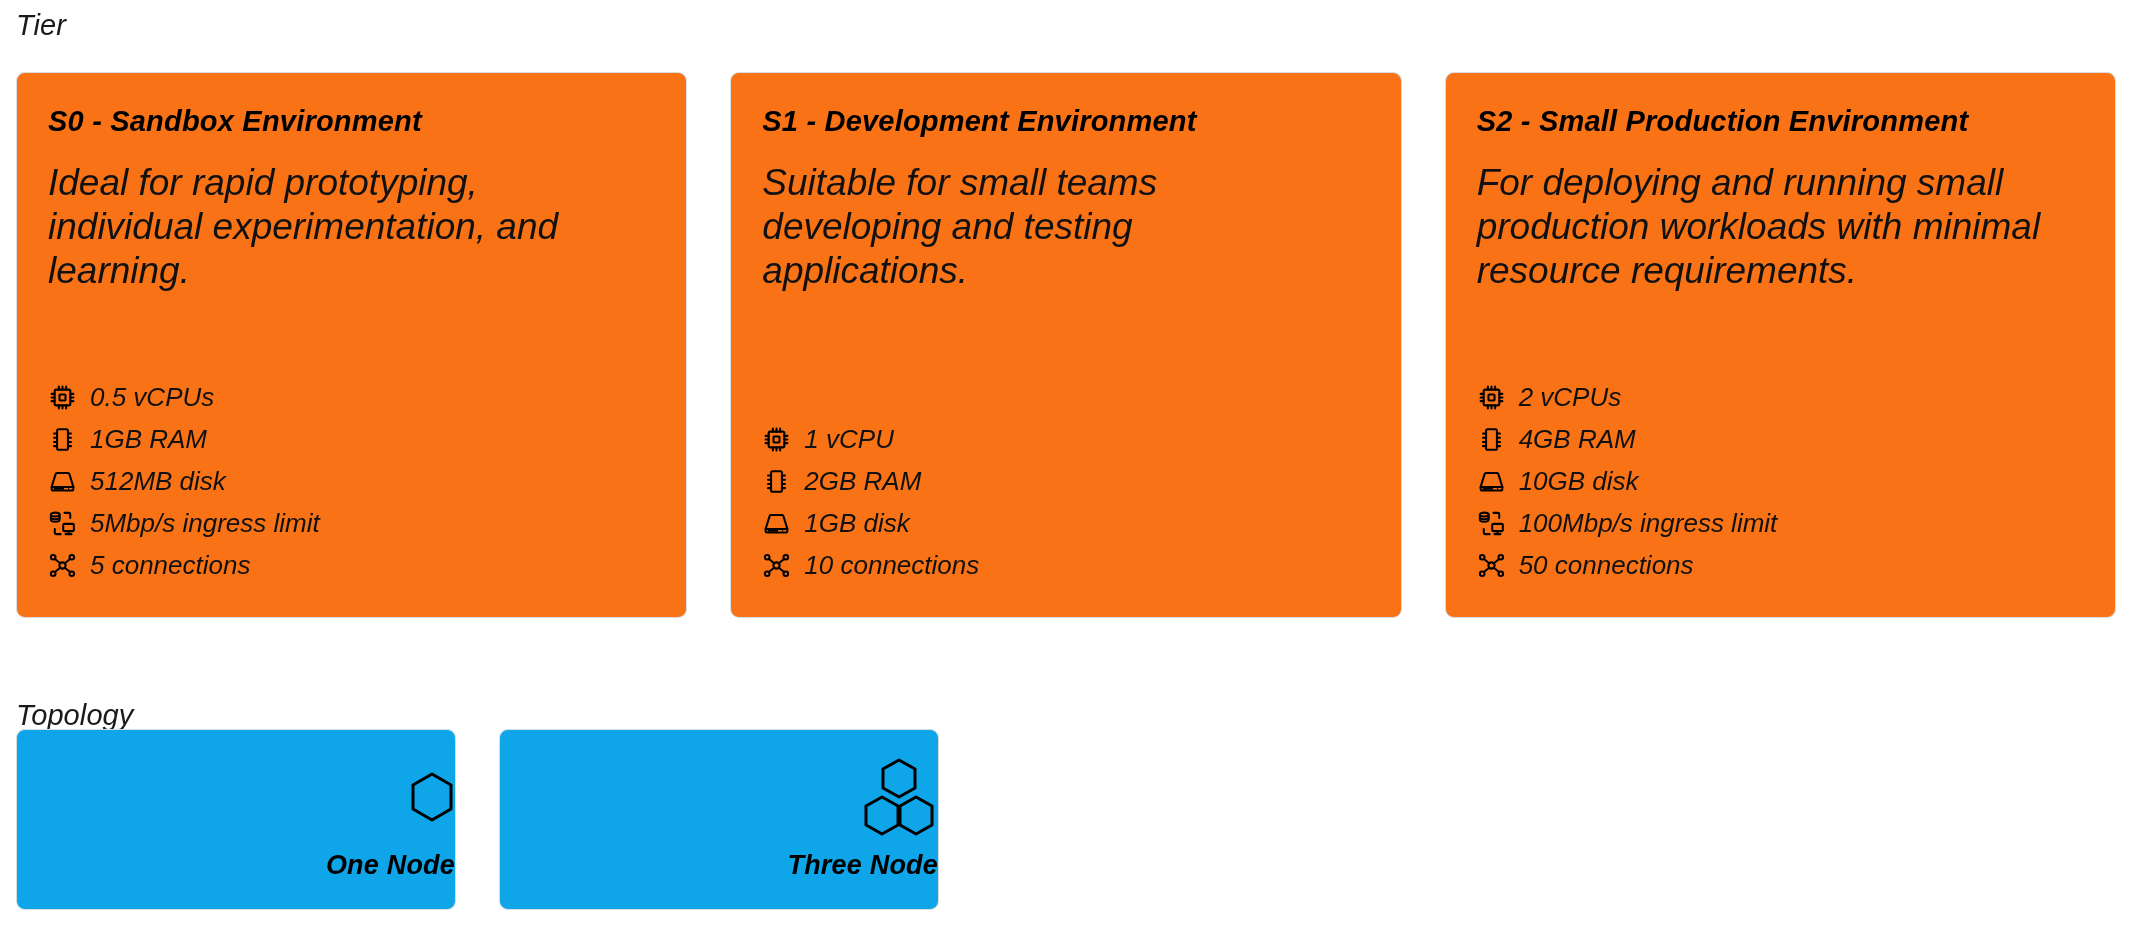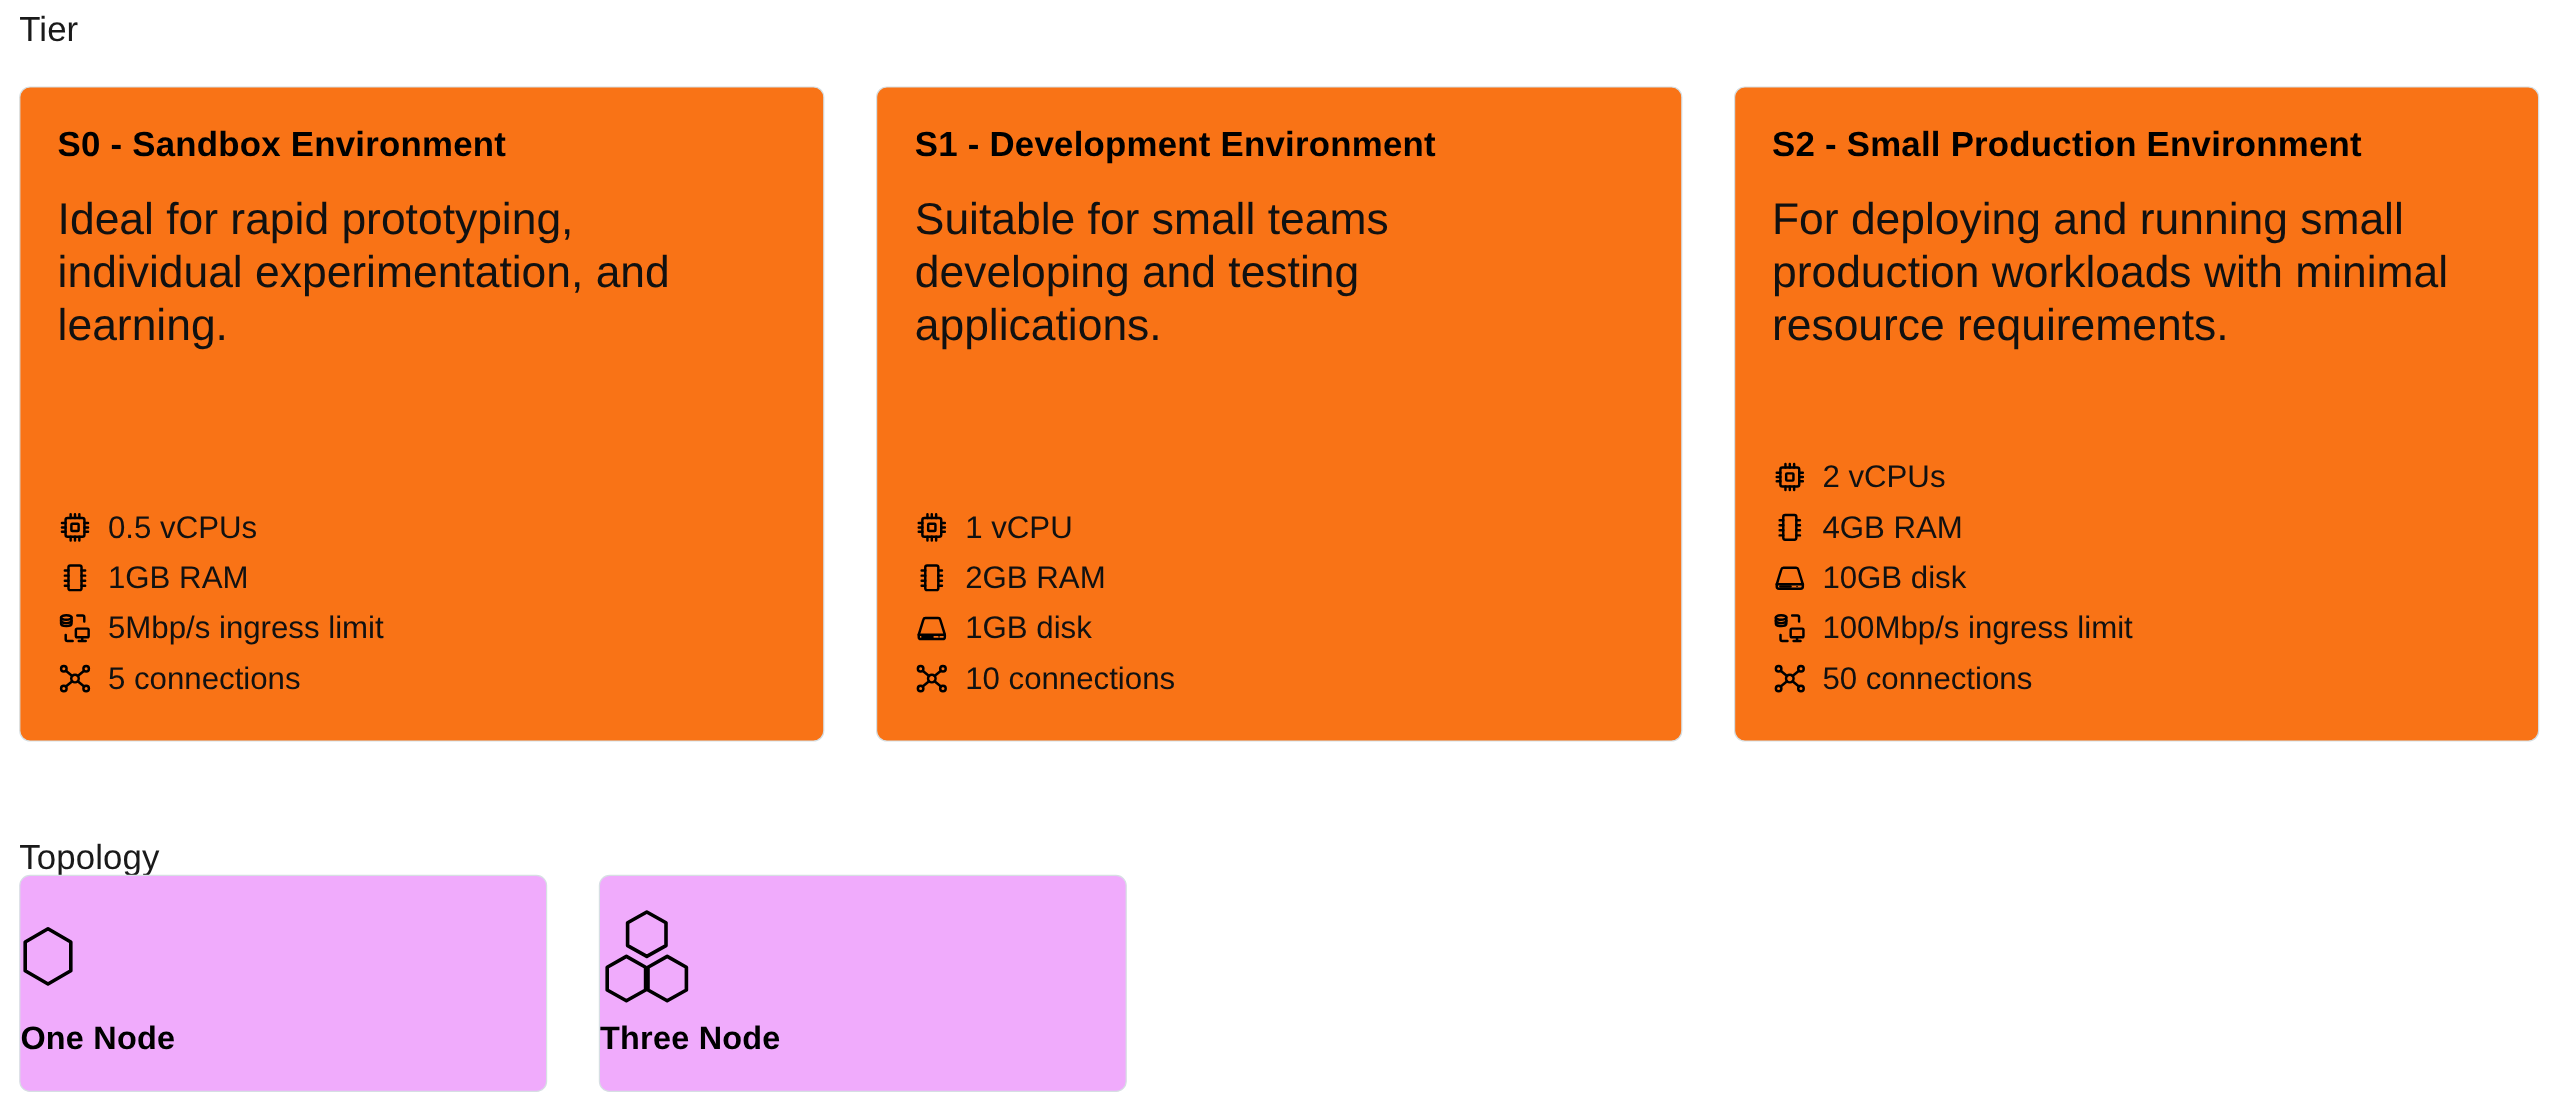--- a/index.html
+++ b/index.html
@@ -13,20 +13,21 @@
     height: 930px;
     font-family: "Liberation Sans", sans-serif;
     color: #111111;
     overflow: hidden;
   }
   .page {
     position: relative;
     width: 2034px;
     height: 930px;
     padding: 0;
+    font-style: italic;
   }
 
   
   .section-label {
     font-size: 29px;
     line-height: 1.2;
     font-weight: 400;
     color: #1a1a1a;
     letter-spacing: 0.1px;
   }
@@ -112,24 +113,24 @@
     left: 16px;
     top: 729px;
     display: flex;
     gap: 43px;
   }
   .topology-card {
     width: 440px;
     height: 181px;
     border: 1.6px solid #d6dfe3;
     border-radius: 9px;
-    background: #f0abfc;
+    background: #0ea5e9;
     display: flex;
     flex-direction: column;
-    align-items: flex-start;
+    align-items: flex-end;
     justify-content: center;
     cursor: pointer;
   }
   .topo-icon-wrap {
     height: 78px;
     display: flex;
     align-items: center;
     justify-content: center;
   }
   .topo-icon { display: block; }
@@ -165,20 +166,31 @@
           <span class="spec-text">0.5 vCPUs</span>
         </div>
         <div class="spec-row">
           <span class="spec-icon">
             <svg viewBox="0 0 24 24" fill="none" stroke="#000" stroke-width="1.7" stroke-linecap="round" stroke-linejoin="round">
               <rect x="7.5" y="3.5" width="9" height="17" rx="1.3"></rect>
               <path d="M7.5 7H5M7.5 10.5H5M7.5 14H5M7.5 17.5H5M19 7h-2.5M19 10.5h-2.5M19 14h-2.5M19 17.5h-2.5"></path>
             </svg>
           </span>
           <span class="spec-text">1GB RAM</span>
+        </div>
+        <div class="spec-row">
+          <span class="spec-icon">
+            <svg viewBox="0 0 24 24" fill="none" stroke="#000" stroke-width="1.7" stroke-linecap="round" stroke-linejoin="round">
+              <path d="M3 16.5V18a1.5 1.5 0 0 0 1.5 1.5h15A1.5 1.5 0 0 0 21 18v-1.5"></path>
+              <path d="M3 16.5 6.2 6.1A1.5 1.5 0 0 1 7.65 5h8.7a1.5 1.5 0 0 1 1.45 1.1L21 16.5z"></path>
+              <path d="M5.5 18h7"></path>
+              <circle cx="17" cy="18" r="0.55" fill="#000" stroke="none"></circle>
+            </svg>
+          </span>
+          <span class="spec-text">512MB disk</span>
         </div>
         <div class="spec-row">
           <span class="spec-icon">
             <svg viewBox="0 0 24 24" fill="none" stroke="#000" stroke-width="1.7" stroke-linecap="round" stroke-linejoin="round">
               <ellipse cx="6" cy="4.6" rx="3.6" ry="1.6"></ellipse>
               <path d="M2.4 4.6v4.3c0 .9 1.6 1.6 3.6 1.6s3.6-.7 3.6-1.6V4.6"></path>
               <path d="M2.4 6.9c0 .9 1.6 1.6 3.6 1.6s3.6-.7 3.6-1.6"></path>
               <path d="M13.6 3.2h3.6a1.2 1.2 0 0 1 1.2 1.2v3"></path>
               <path d="M10.4 20.8H6.8a1.2 1.2 0 0 1-1.2-1.2v-3"></path>
               <rect x="12.6" y="12.3" width="8.8" height="6" rx="0.9"></rect>

